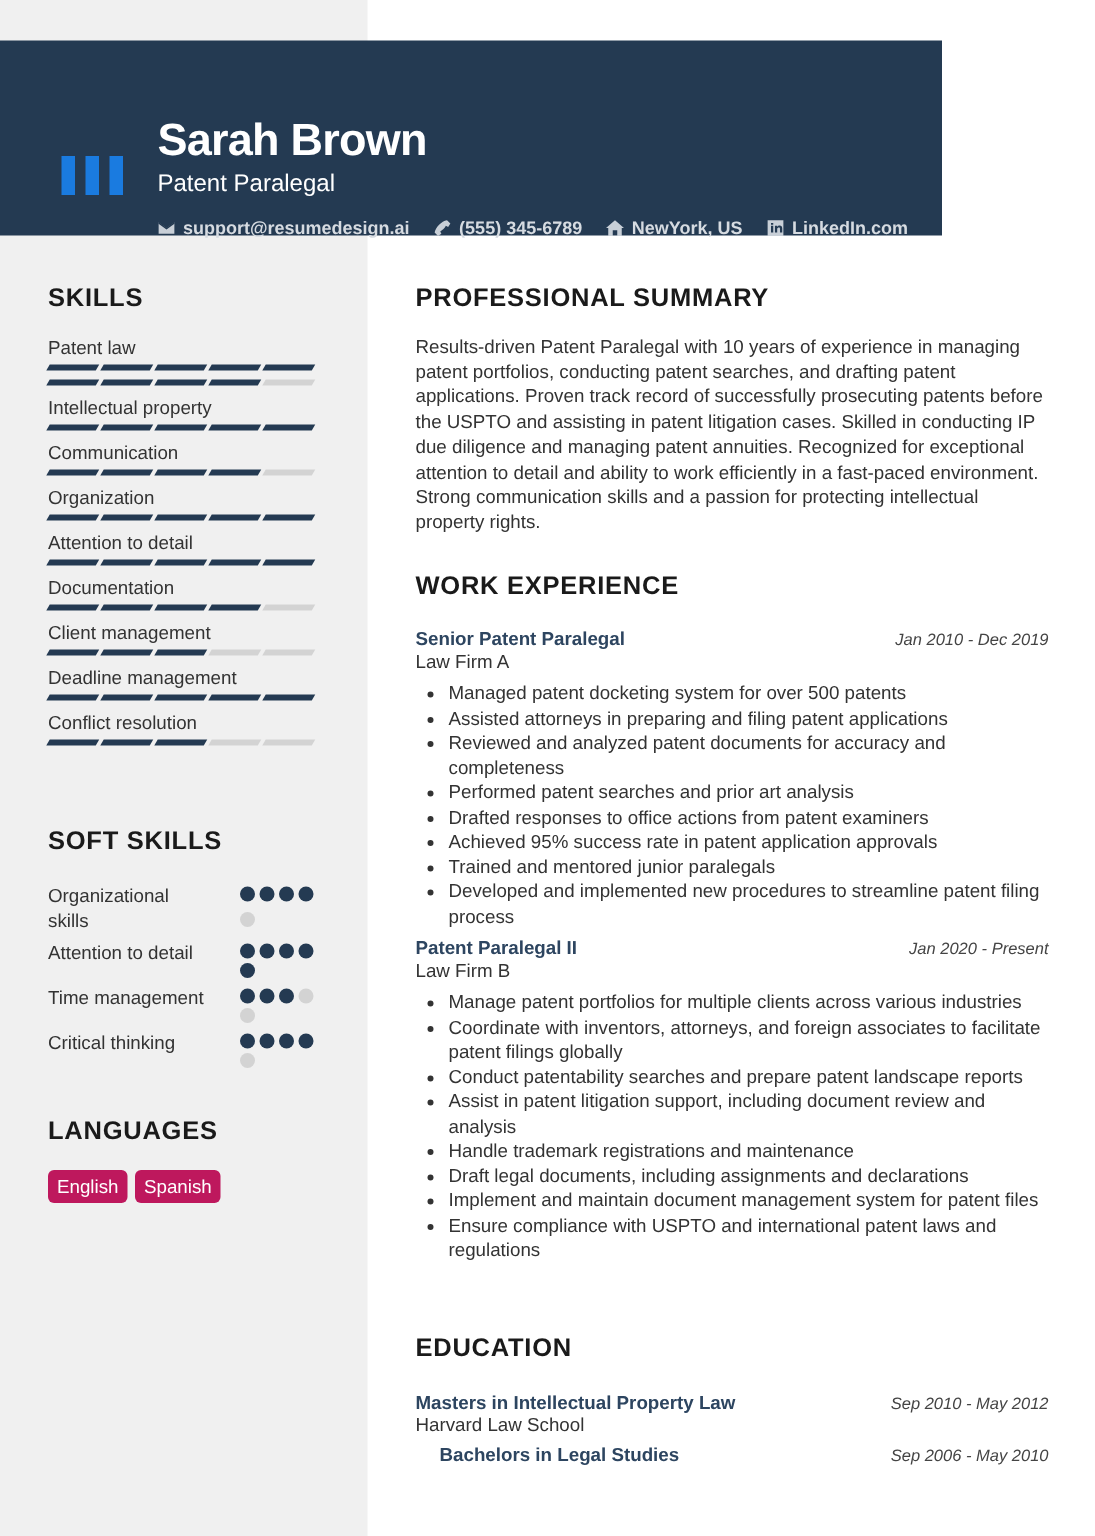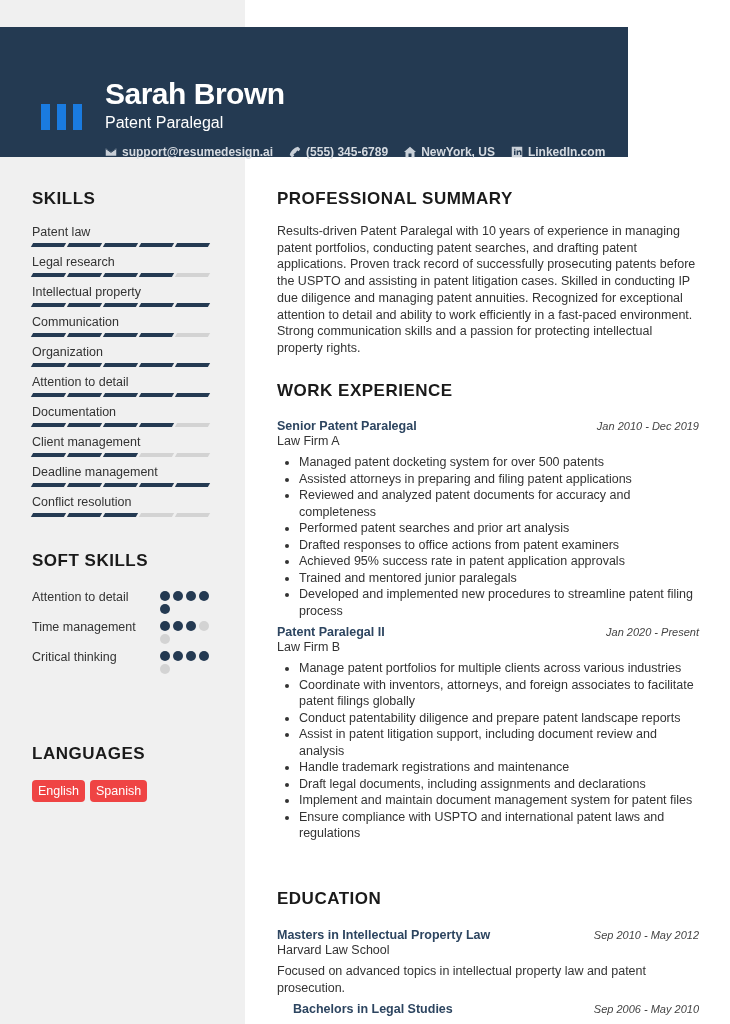--- a/index.html
+++ b/index.html
@@ -21,21 +21,21 @@
   .skill-label { font-size: 12.5px; color: #333; height: 18px; line-height: 18px; }
   .bars { display: flex; gap: 3px; margin-top: 2px; }
   .bar { width: 33px; height: 4px; background: #243a52; transform: skewX(-30deg); }
   .bar.off { background: #d3d3d3; }
   .soft { display: flex; justify-content: space-between; margin-bottom: 5px; }
   .soft-label { font-size: 12.5px; color: #333; width: 110px; line-height: 16.5px; }
   .dots { width: 52px; display: flex; flex-wrap: wrap; gap: 3px; padding-top: 2px; }
   .dot { width: 10px; height: 10px; border-radius: 50%; background: #243a52; }
   .dot.off { background: #d3d3d3; }
   .langs { display: flex; gap: 5px; margin-top: 16px; }
-  .lang { background: #ef4444; color: #fff; font-size: 12.5px; padding: 4px 6px; border-radius: 4px; }
+  .lang { background: #be185d; color: #fff; font-size: 12.5px; padding: 4px 6px; border-radius: 4px; }
 
   .main { position: absolute; left: 277px; width: 422px; }
   .summary { font-size: 12.5px; line-height: 16.7px; color: #333; margin-top: 14px; }
   .job-head { display: flex; justify-content: space-between; align-items: baseline; }
   .job-title { font-size: 12.5px; font-weight: bold; color: #2d4560; }
   .job-date { font-size: 11px; font-style: italic; color: #444; }
   .company { font-size: 12.5px; color: #333; margin-top: 1px; }
   ul.bullets { margin-top: 6px; padding-left: 22px; font-size: 12.5px; line-height: 16.5px; color: #333; }
   ul.bullets li { margin: 0; }
   .edu-desc { font-size: 12.5px; line-height: 16.7px; color: #333; margin-top: 6px; }
@@ -90,21 +90,20 @@
         <div class="skill-label">Patent law</div>
         <div class="bars">
           <span class="bar"></span>
           <span class="bar"></span>
           <span class="bar"></span>
           <span class="bar"></span>
           <span class="bar"></span>
         </div>
       </div>
       <div class="skill">
-        <div class="skill-label">Legal research</div>
         <div class="bars">
           <span class="bar"></span>
           <span class="bar"></span>
           <span class="bar"></span>
           <span class="bar"></span>
           <span class="bar off"></span>
         </div>
       </div>
       <div class="skill">
         <div class="skill-label">Intellectual property</div>
@@ -185,20 +184,30 @@
           <span class="bar off"></span>
           <span class="bar off"></span>
         </div>
       </div>
     </div>
 </section>
 
 <section class="side" style="top:551px; width:180px;">
   <div class="sec-title">SOFT SKILLS</div>
   <div id="soft-list" style="margin-top:18px;">
+      <div class="soft">
+        <div class="soft-label">Organizational skills</div>
+        <div class="dots">
+          <span class="dot"></span>
+          <span class="dot"></span>
+          <span class="dot"></span>
+          <span class="dot"></span>
+          <span class="dot off"></span>
+        </div>
+      </div>
       <div class="soft">
         <div class="soft-label">Attention to detail</div>
         <div class="dots">
           <span class="dot"></span>
           <span class="dot"></span>
           <span class="dot"></span>
           <span class="dot"></span>
           <span class="dot"></span>
         </div>
       </div>
@@ -260,41 +269,40 @@
       </div>
       <div style="margin-top: 6px;">
         <div class="job-head">
           <span class="job-title">Patent Paralegal II</span>
           <span class="job-date">Jan 2020 - Present</span>
         </div>
         <div class="company">Law Firm B</div>
         <ul class="bullets">
           <li>Manage patent portfolios for multiple clients across various industries</li>
           <li>Coordinate with inventors, attorneys, and foreign associates to facilitate patent filings globally</li>
-          <li>Conduct patentability diligence and prepare patent landscape reports</li>
+          <li>Conduct patentability searches and prepare patent landscape reports</li>
           <li>Assist in patent litigation support, including document review and analysis</li>
           <li>Handle trademark registrations and maintenance</li>
           <li>Draft legal documents, including assignments and declarations</li>
           <li>Implement and maintain document management system for patent files</li>
           <li>Ensure compliance with USPTO and international patent laws and regulations</li>
         </ul>
       </div>
     </div>
 </section>
 
 <section class="main" style="top:889px;">
   <div class="sec-title">EDUCATION</div>
   <div id="edu" style="margin-top:19px;">
       <div>
         <div class="job-head">
           <span class="job-title">Masters in Intellectual Property Law</span>
           <span class="job-date">Sep 2010 - May 2012</span>
         </div>
         <div class="company">Harvard Law School</div>
-        <p class="edu-desc">Focused on advanced topics in intellectual property law and patent prosecution.</p>
       </div>
       <div style="margin-top: 6px; margin-left: 16px;">
         <div class="job-head">
           <span class="job-title">Bachelors in Legal Studies</span>
           <span class="job-date">Sep 2006 - May 2010</span>
         </div>
       </div>
     </div>
 </section>
 

